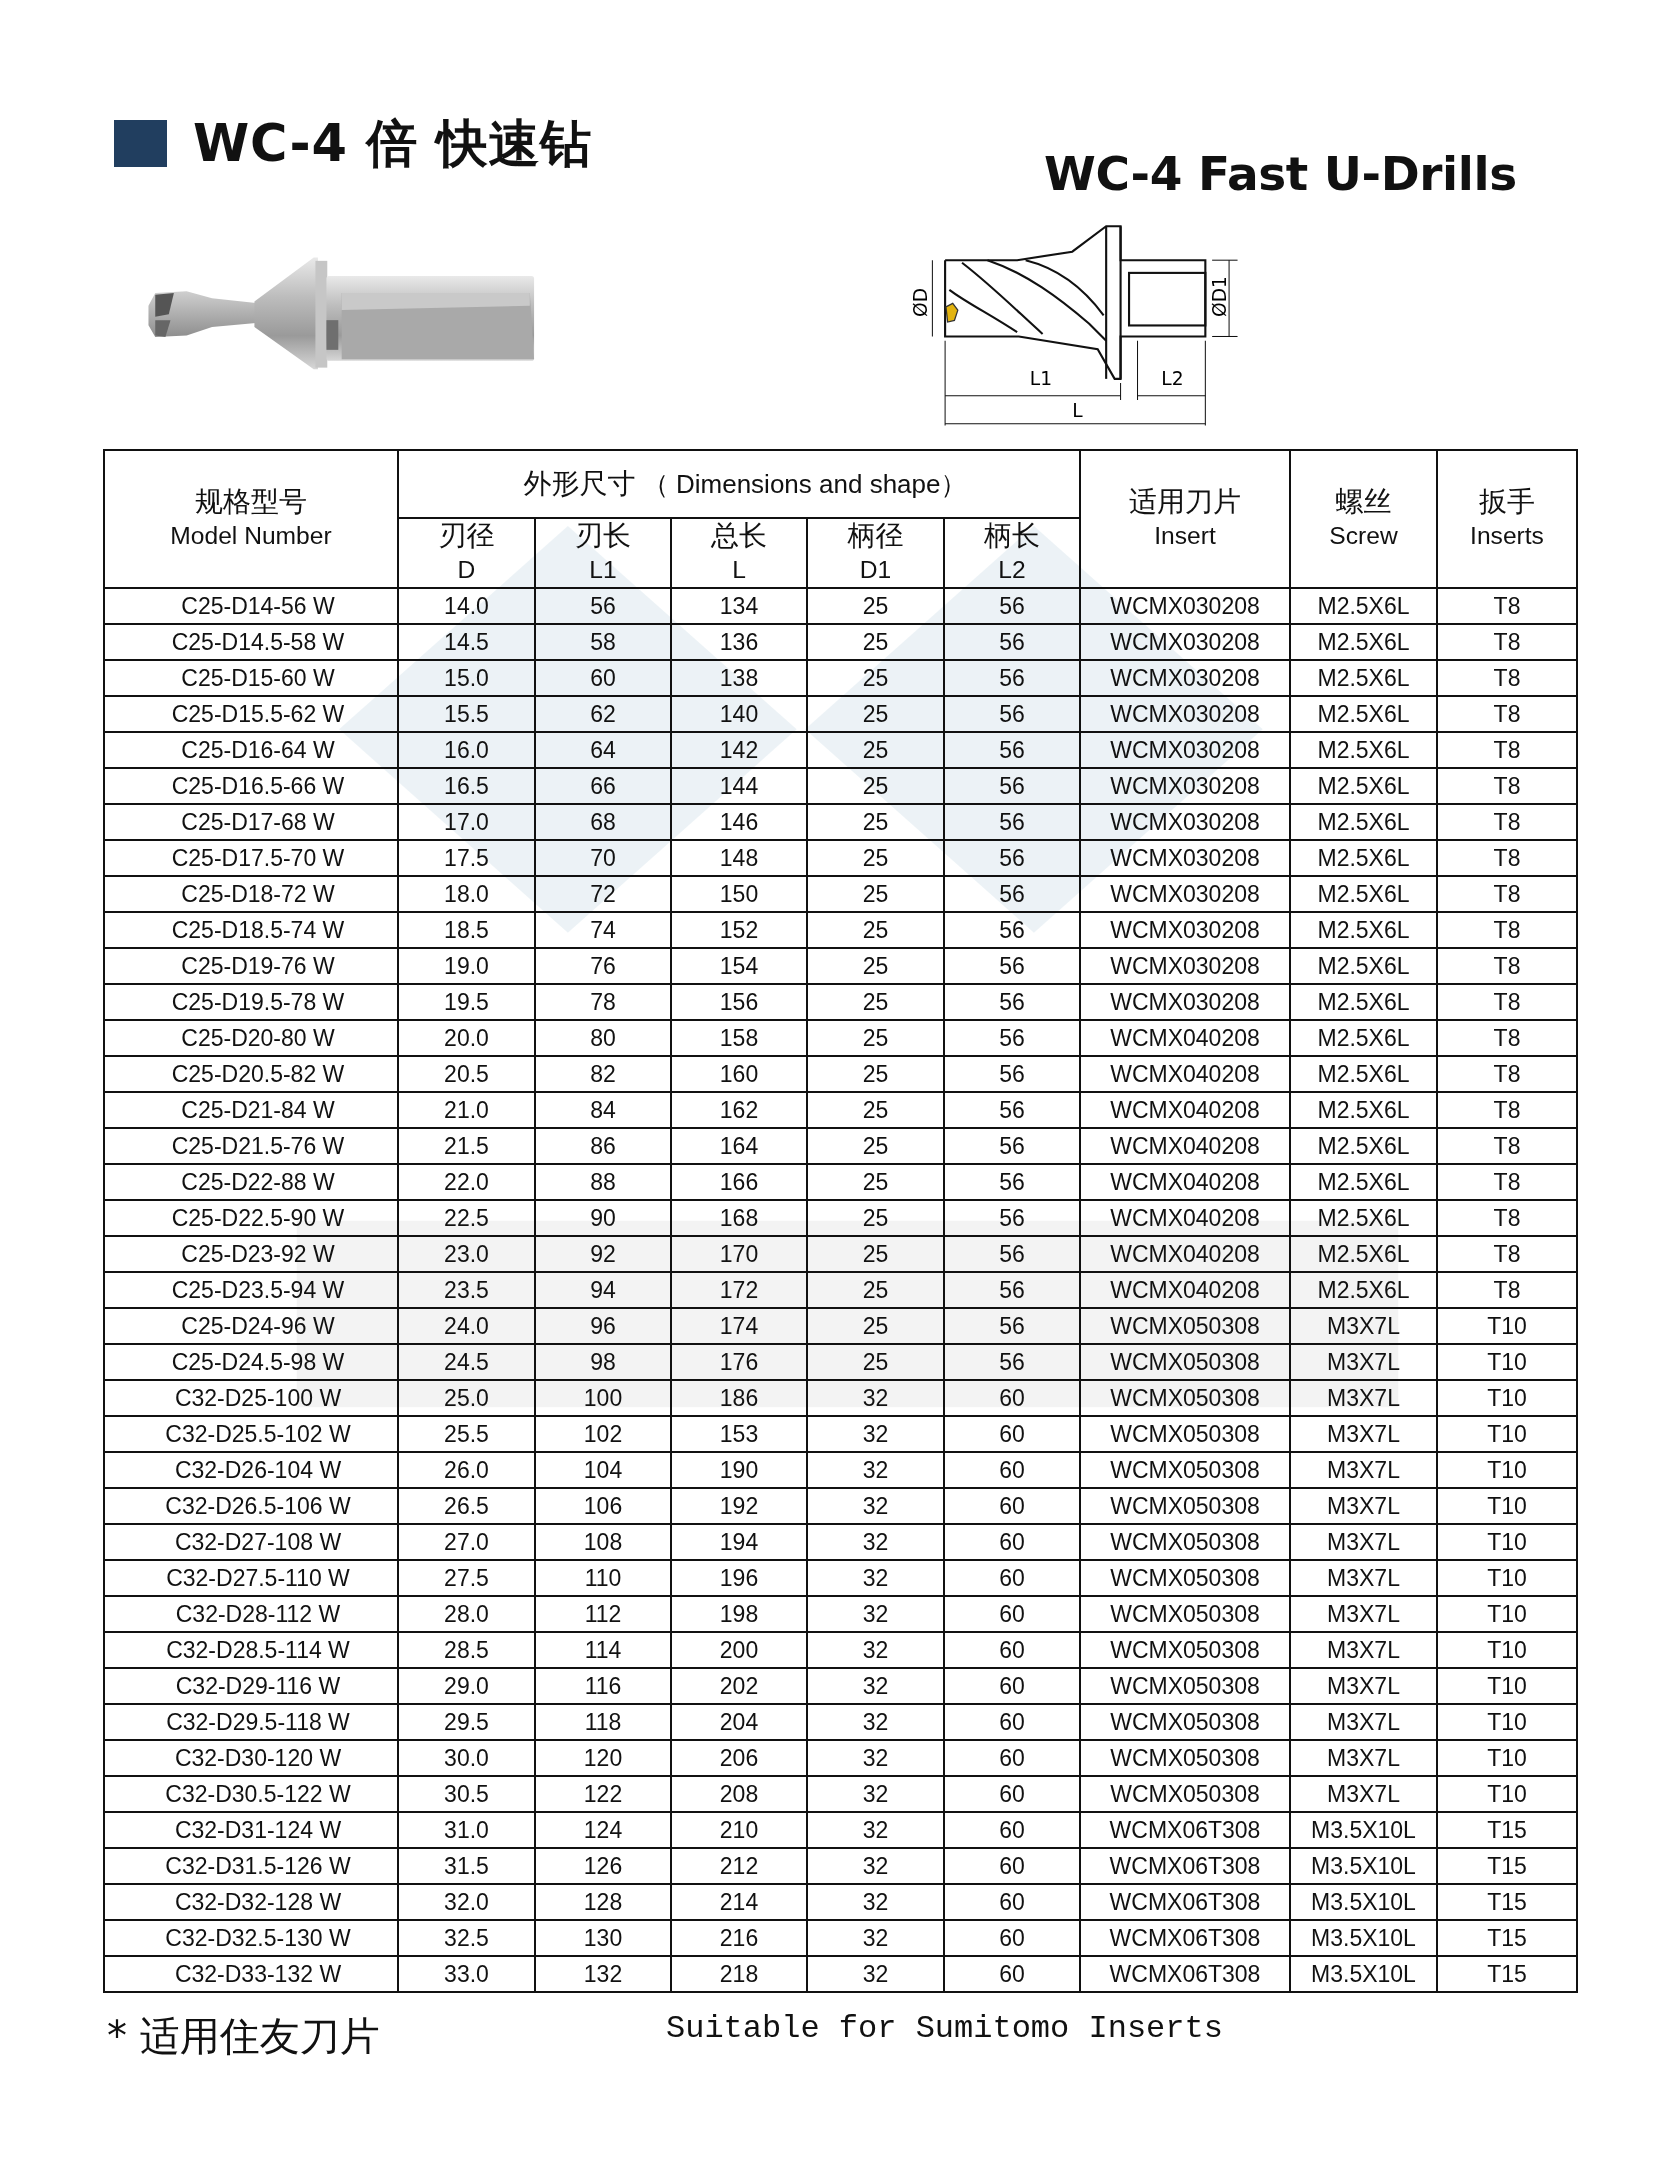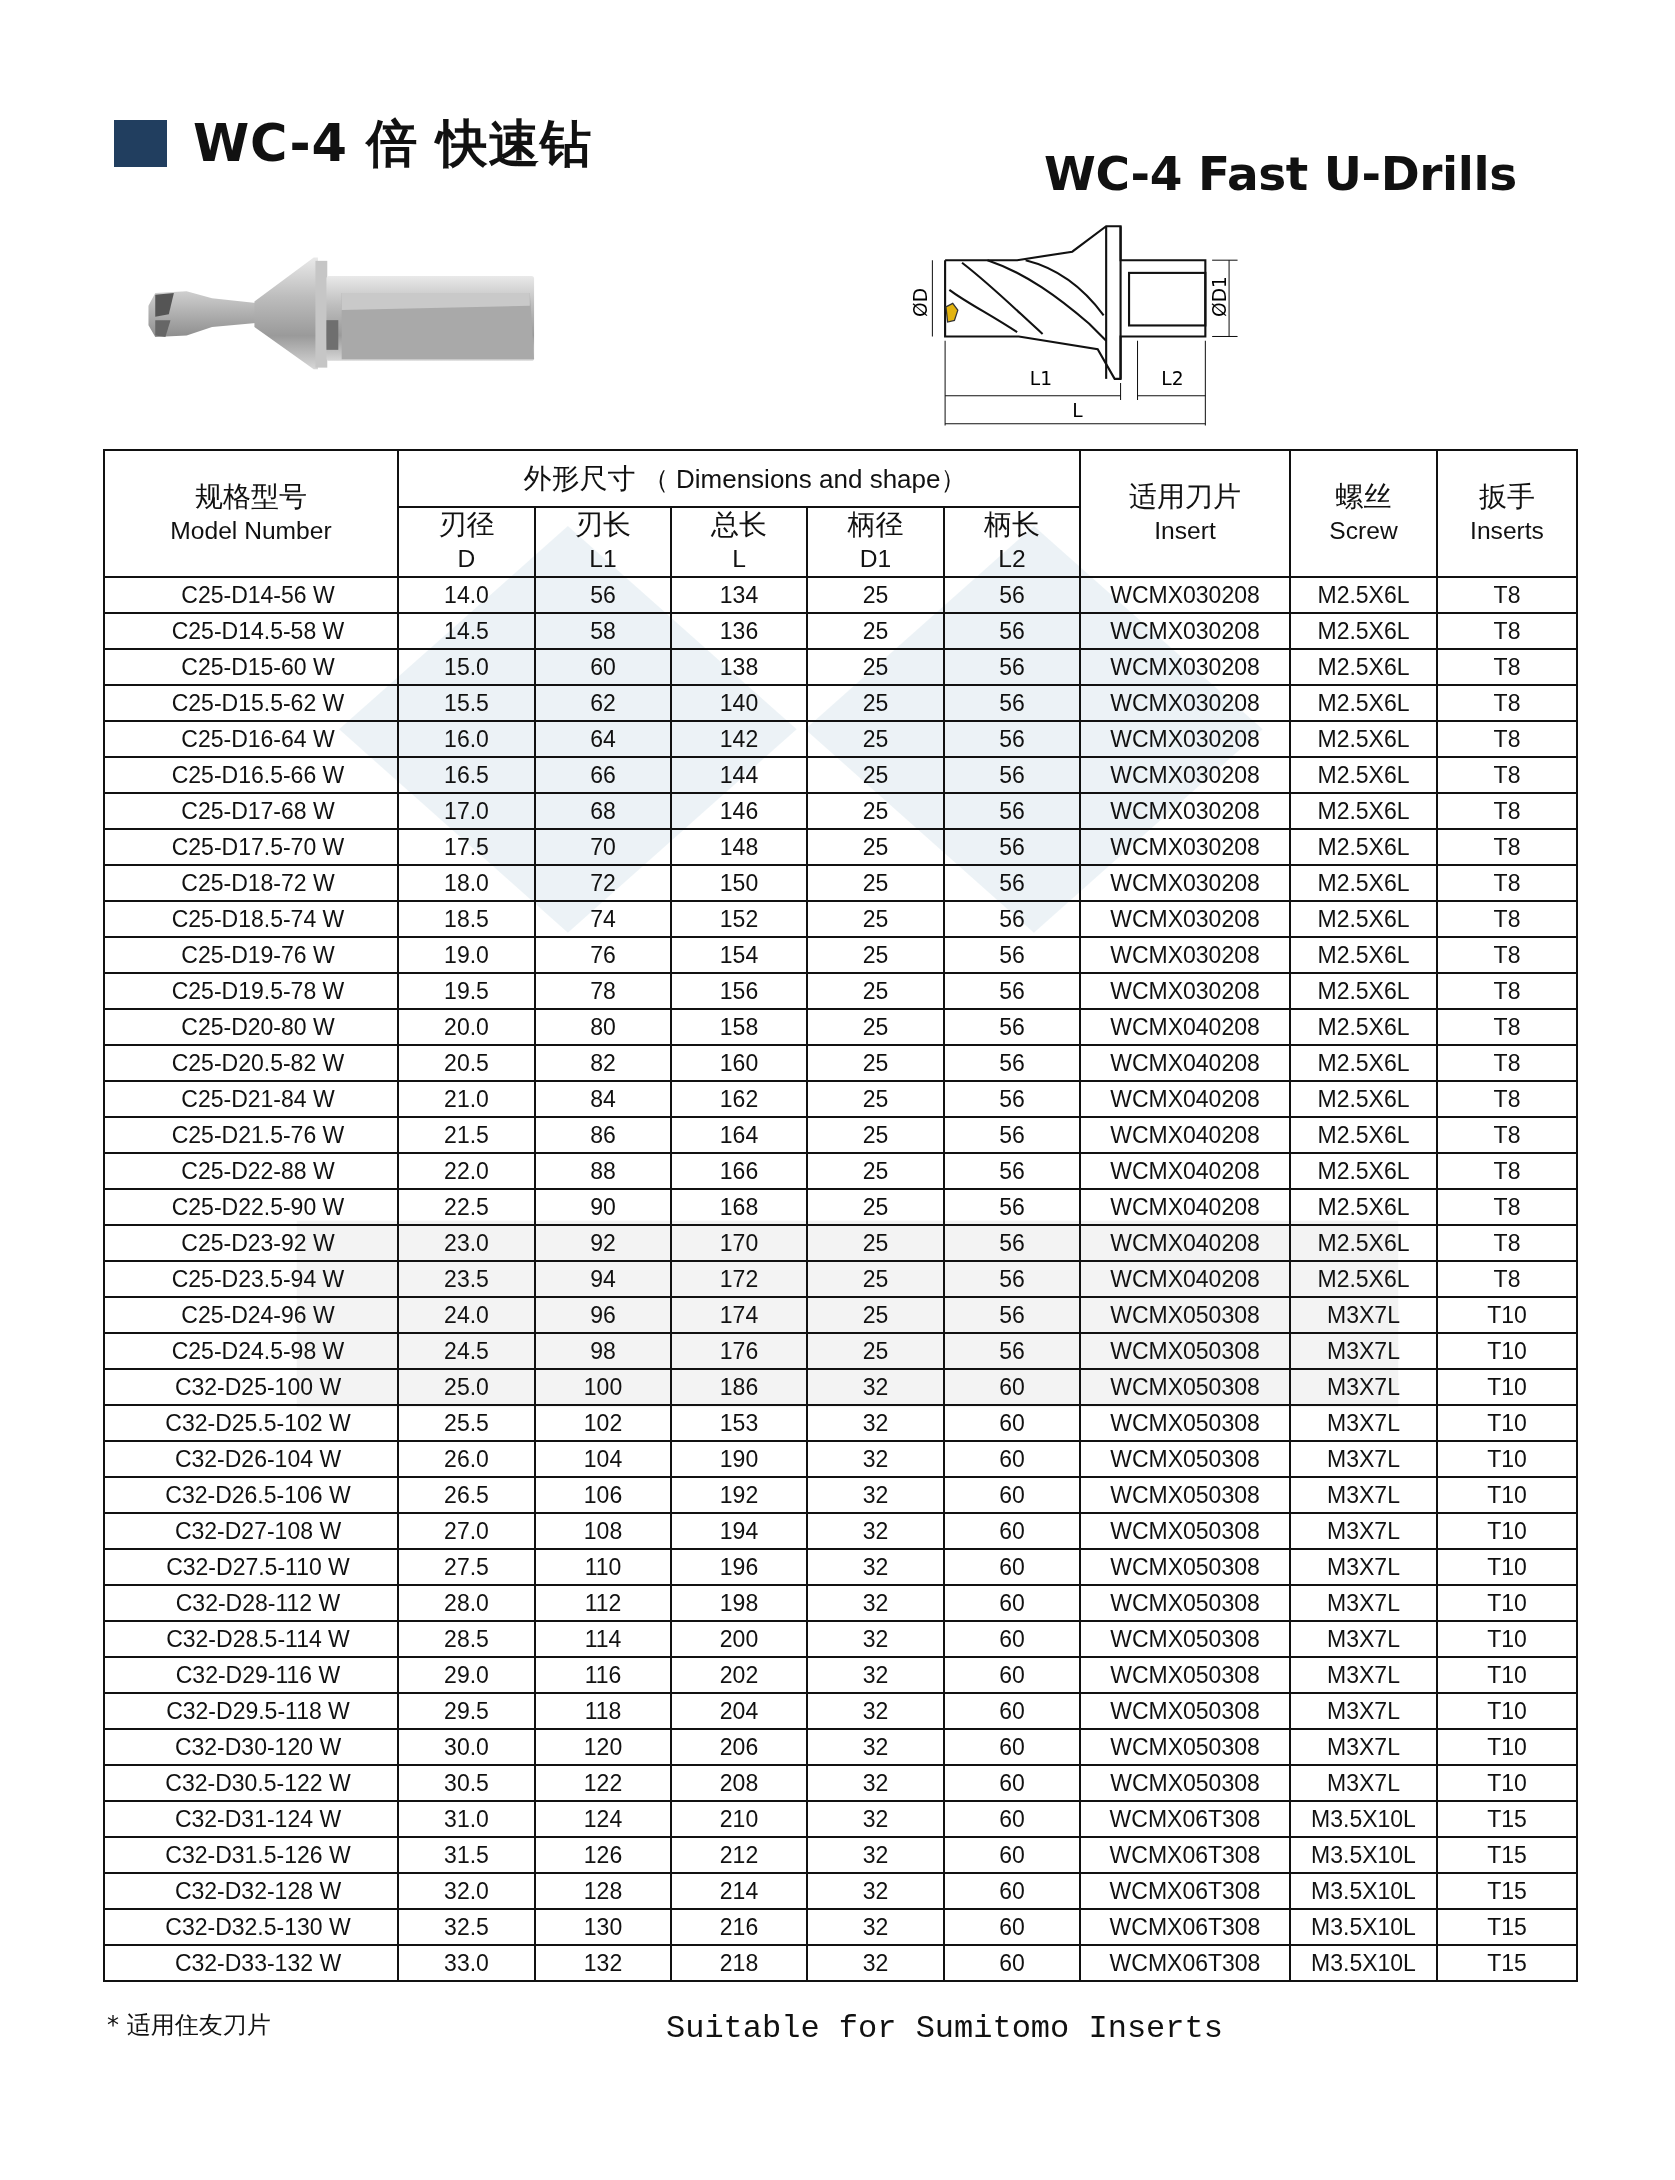--- a/index.html
+++ b/index.html
@@ -15,28 +15,28 @@
   .diagram { position: absolute; left: 890px; top: 222px; width: 551px; height: 212px; }
 
   .watermark { position: absolute; left: 212px; top: 475px; width: 1271px; height: 1017px; pointer-events: none; opacity: 0.16; }
 
   table.spec { position: absolute; left: 103px; top: 449px; width: 1475px; border-collapse: collapse; table-layout: fixed; }
   table.spec td, table.spec th { border: 2.5px solid #111; padding: 0; text-align: center; font-weight: normal;
                                  font-family: "Liberation Sans", sans-serif; }
   table.spec th { font-size: 26px; line-height: 34px; }
   table.spec th .cn { font-family: "DejaVu Sans", sans-serif; font-size: 28px; display: block; }
   table.spec th .en { display: block; font-size: 24.6px; }
-  table.spec .h-row1 { height: 57px; }
+  table.spec .h-row1 { height: 68px; }
   table.spec .h-row2 { height: 64px; }
   table.spec .dim-group { font-size: 26px; padding-left: 12px; }
   table.spec .dim-group .cn-inline { font-family: "DejaVu Sans", sans-serif; font-size: 28px; }
   table.spec td { height: 34px; font-size: 23px; line-height: 30.5px; background: transparent; }
   table.spec td.model { text-align: center; padding-left: 14px; white-space: nowrap; }
 
-  .footer-cn { position: absolute; left: 107px; top: 2009px; font-size: 24px; font-family: "DejaVu Sans", sans-serif; white-space: nowrap; }
+  .footer-cn { position: absolute; left: 107px; top: 2009px; font-size: 40px; font-family: "DejaVu Sans", sans-serif; white-space: nowrap; }
   .footer-en { position: absolute; left: 666px; top: 2010px; font-size: 32px; font-family: "Liberation Mono", "DejaVu Sans Mono", monospace; white-space: nowrap; }
 </style>
 </head>
 <body>
 
 <div class="title-square"></div>
 <div class="title-cn">WC-4 倍 快速钻</div>
 <div class="title-en">WC-4 Fast U-Drills</div>
 
 <svg class="photo" viewBox="0 0 590 160" xmlns="http://www.w3.org/2000/svg">

